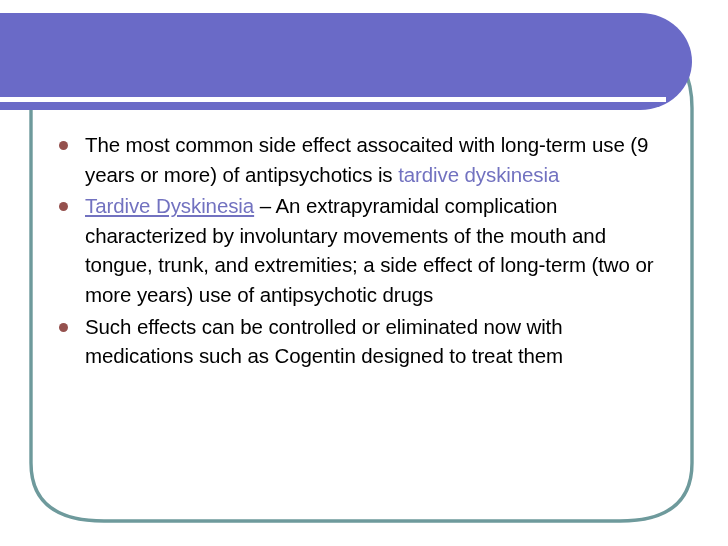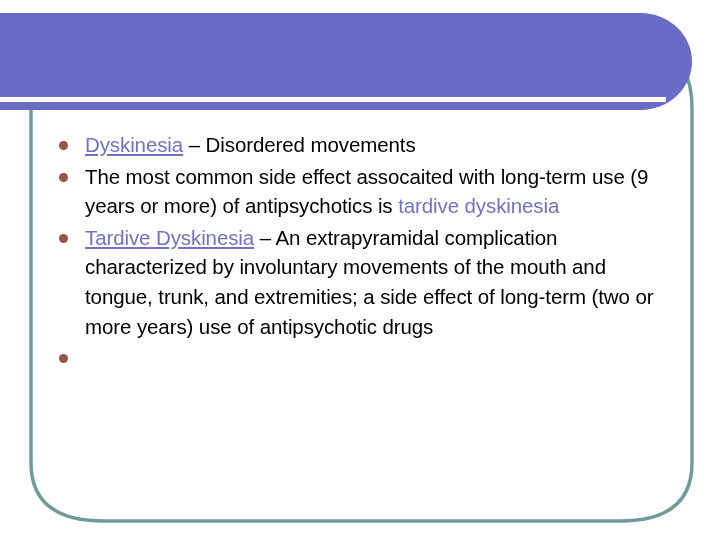--- a/index.html
+++ b/index.html
@@ -116,19 +116,18 @@
              L 692 108
              Q 692 62 660 45" fill="none" stroke="#6E9A9C" stroke-width="3.4" stroke-linecap="round" stroke-linejoin="round"></path>
   </svg>
 
   <div id="header-band">
     <div id="header-title"></div>
   </div>
   <div id="header-rule"></div>
 
   <div id="content">
-      <div class="bullet-row"><span class="bullet-dot"></span><span class="link">Dyskinesia</span><span> – Disordered movements</span></div>
       <div class="bullet-row"><span class="bullet-dot"></span><span>The most common side effect assocaited with long-term use (9 years or more) of antipsychotics is </span><span class="term">tardive dyskinesia</span></div>
       <div class="bullet-row"><span class="bullet-dot"></span><span class="link">Tardive Dyskinesia</span><span> – An extrapyramidal complication characterized by involuntary movements of the mouth and tongue, trunk, and extremities; a side effect of long-term (two or more years) use of antipsychotic drugs</span></div>
-      <div class="bullet-row"><span class="bullet-dot"></span></div>
+      <div class="bullet-row"><span class="bullet-dot"></span><span>Such effects can be controlled or eliminated now with medications such as Cogentin designed to treat them</span></div>
     </div>
 
 </div>
 
 </body></html>

